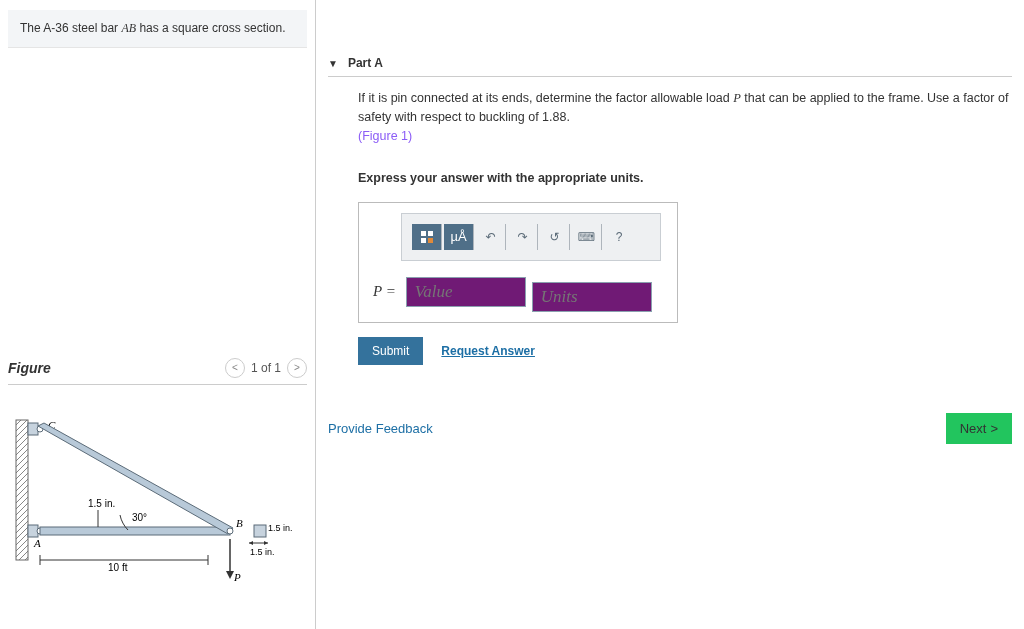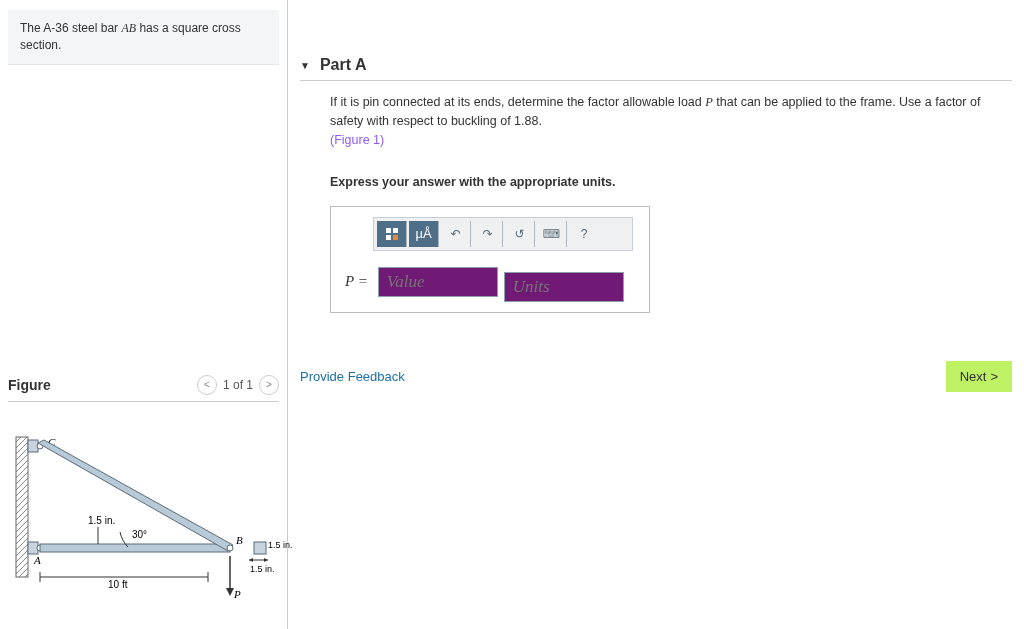--- a/index.html
+++ b/index.html
@@ -1,56 +1,56 @@
 <!DOCTYPE html>
 <html><head>
 <meta charset="utf-8">
 <style>
 * { box-sizing: border-box; margin: 0; padding: 0; }
 body { font-family: Arial, Helvetica, sans-serif; font-size: 13px; color: #333; background: #fff; }
 .container { display: flex; width: 1024px; height: 629px; }
-.left-pane { width: 288px; padding: 10px 8px; border-right: 1px solid #ccc; position: relative; }
+.left-pane { width: 316px; padding: 10px 8px; border-right: 1px solid #ccc; position: relative; }
 .right-pane { flex: 1; padding: 10px 12px; position: relative; }
 
 .problem-statement { background: #f3f5f7; padding: 10px 12px; font-size: 12px; line-height: 1.4; border-bottom: 1px solid #e5e5e5; }
 .problem-statement .italic { font-style: italic; font-family: 'Times New Roman', serif; }
 
 .figure-section { margin-top: 310px; }
 .figure-header { display: flex; justify-content: space-between; align-items: center; border-bottom: 1px solid #ccc; padding-bottom: 6px; }
-.figure-title { font-weight: bold; font-size: 14px; }
+.figure-title { font-weight: bold; font-size: 14px; font-style: italic; }
 .pager { display: flex; align-items: center; gap: 6px; font-size: 12px; color: #555; }
 .pager-btn { width: 20px; height: 20px; border: 1px solid #ccc; border-radius: 50%; background: #fff; display: flex; align-items: center; justify-content: center; font-size: 10px; color: #888; cursor: pointer; }
 .figure-body { padding-top: 30px; }
 
 .part-header { display: flex; align-items: center; gap: 10px; border-bottom: 1px solid #ccc; padding: 6px 0; margin-top: 40px; margin-bottom: 12px; }
 .part-header .arrow { font-size: 10px; }
-.part-title { font-weight: bold; font-size: 16px; }
+.part-title { font-weight: bold; font-size: 12px; }
 .part-body { padding-left: 30px; font-size: 12.5px; line-height: 1.5; }
 .part-body .italic { font-style: italic; font-family: 'Times New Roman', serif; }
 .figure-link { color: #8b5cf6; cursor: pointer; }
 .instruction { font-weight: bold; margin-top: 24px; }
 
 .answer-box { border: 1px solid #bbb; width: 320px; margin-top: 14px; padding: 10px; }
-.toolbar { background: #eef0f2; border: 1px solid #c9ced3; display: flex; align-items: center; gap: 2px; padding: 3px; width: 260px; margin-left: 32px; margin-bottom: 10px; }
+.toolbar { background: #eef0f2; border: 1px solid #c9ced3; display: flex; align-items: center; gap: 2px; padding: 10px; width: 260px; margin-left: 32px; margin-bottom: 10px; }
 .tool-btn { width: 30px; height: 26px; background: #4f6f88; color: #fff; display: flex; align-items: center; justify-content: center; font-size: 12px; border-right: 1px solid #aeb5bc; }
 .tool-btn.light { background: transparent; color: #5b6b78; }
 .tool-btn.light:last-child { border-right: none; }
 .input-row { display: flex; align-items: center; gap: 6px; }
 .eq-label { font-style: italic; font-family: 'Times New Roman', serif; font-size: 15px; padding: 0 4px; }
 .value-input, .units-input { height: 30px; border: 1px solid #8aa0af; font-family: 'Times New Roman', serif; font-style: italic; font-size: 17px; color: #999; padding: 0 8px; background: #701a75; }
 .value-input { width: 120px; }
 .units-input { width: 120px; margin-top: 11px; }
 
 .submit-row { display: flex; align-items: center; gap: 18px; margin-top: 14px; }
 .submit-btn { background: #34729c; color: #fff; border: none; padding: 7px 14px; font-size: 12px; cursor: pointer; }
 .request-link { color: #1d6fa5; font-size: 12px; font-weight: bold; text-decoration: underline; cursor: pointer; }
 
 .bottom-row { display: flex; justify-content: space-between; align-items: center; margin-top: 48px; }
 .feedback-link { color: #1d6fa5; font-size: 13px; cursor: pointer; }
-.next-btn { background: #bef264; border: none; padding: 8px 14px; font-size: 13px; color: #333; cursor: pointer; display: flex; align-items: center; gap: 4px; }
+.next-btn { background: #22c55e; border: none; padding: 8px 14px; font-size: 13px; color: #333; cursor: pointer; display: flex; align-items: center; gap: 4px; }
 </style>
 </head>
 <body>
 
 <div class="container">
   <div class="left-pane">
     <div class="problem-statement">
       <span>The A-36 steel bar </span><span class="italic">AB</span><span> has a square cross section.</span>
     </div>
 
@@ -144,20 +144,24 @@
           <div class="tool-btn light">⌨</div>
           <div class="tool-btn light">?</div>
         </div>
         <div class="input-row">
           <span class="eq-label">P =</span>
           <input class="value-input" placeholder="Value" style="">
           <input class="units-input" placeholder="Units" style="">
         </div>
       </div>
 
+      <div class="submit-row">
+        <button class="submit-btn">Submit</button>
+        <a class="request-link">Request Answer</a>
+      </div>
     </div>
 
     <div class="bottom-row">
       <a class="feedback-link">Provide Feedback</a>
       <button class="next-btn">
           <span>Next</span> 
           <span>&gt;</span>
         </button>
     </div>
   </div>

